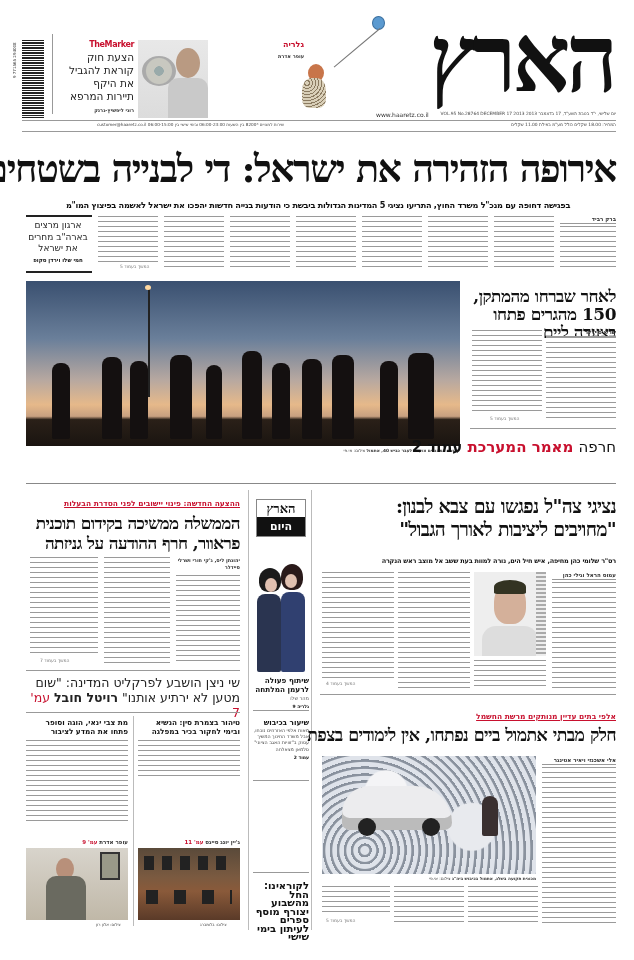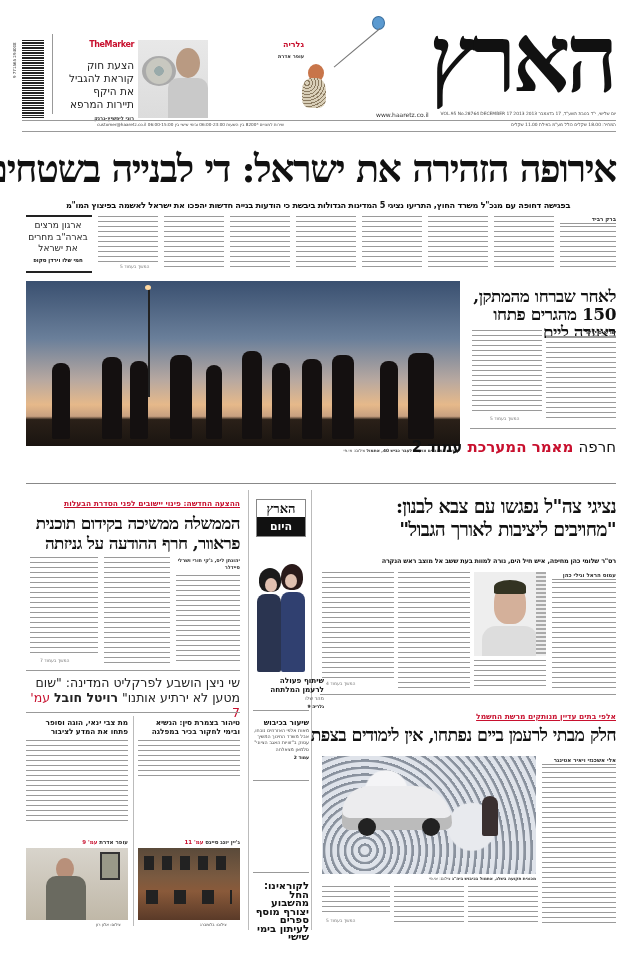--- a/index.html
+++ b/index.html
@@ -20,21 +20,21 @@
 </style>
 </head>
 <body>
 
 <div class="abs" style="left:22px;top:40px;width:22px;height:78px;background:repeating-linear-gradient(to bottom,#222 0 1px,#fff 1px 2px,#222 2px 4px,#fff 4px 5px);"></div>
 <div class="abs" style="left:12px;top:78px;font-size:4px;transform:rotate(-90deg);transform-origin:left top;color:#333;white-space:nowrap">9 771565 294008</div>
 <div class="abs" style="left:52px;top:34px;width:1px;height:80px;background:#999"></div>
 
 <div class="abs rtl" style="left:64px;top:40px;width:70px">
   <div style="color:#c8102e;font-weight:800;font-size:8px;letter-spacing:-0.4px;direction:ltr;text-align:right">TheMarker</div>
-  <div style="font-size:10.5px;line-height:13px;margin-top:10px;color:#222">הצעת חוק קוראת להגביל את היקף תיירות המרפא</div>
+  <div style="font-size:10.5px;line-height:13px;margin-top:2px;color:#222">הצעת חוק קוראת להגביל את היקף תיירות המרפא</div>
   <div style="font-size:5px;font-weight:700;margin-top:4px;color:#333">רוני ליפשיץ-גרנק</div>
 </div>
 
 <div class="abs photo" style="left:138px;top:40px;width:70px;height:78px;background:linear-gradient(#e8e8e8,#dcdcdc)">
   <div class="abs" style="left:4px;top:16px;width:34px;height:30px;border-radius:50%;background:radial-gradient(circle,#9aa 0 20%,#c8c8c0 22% 55%,#aaa 60%)"></div>
   <div class="abs" style="left:38px;top:8px;width:24px;height:30px;border-radius:50%;background:#b99a82"></div>
   <div class="abs" style="left:30px;top:38px;width:40px;height:40px;background:#c9c9c9;border-radius:10px 10px 0 0"></div>
 </div>
 
 <div class="abs rtl" style="left:222px;top:40px;width:82px">
@@ -166,21 +166,21 @@
     <div style="background:#111;color:#fff;text-align:center;font-size:11px;font-weight:700;height:19px;line-height:19px">היום</div>
   </div>
   <div class="abs photo" style="left:8px;top:70px;width:50px;height:112px">
     <div class="abs" style="left:2px;top:8px;width:22px;height:24px;border-radius:50% 50% 40% 40%;background:#1a1a1a"></div>
     <div class="abs" style="left:24px;top:4px;width:22px;height:26px;border-radius:50% 50% 40% 40%;background:#2a1a1a"></div>
     <div class="abs" style="left:8px;top:18px;width:12px;height:14px;border-radius:50%;background:#e0c0b0"></div>
     <div class="abs" style="left:28px;top:14px;width:12px;height:14px;border-radius:50%;background:#e0c0b0"></div>
     <div class="abs" style="left:0;top:34px;width:24px;height:78px;background:#2a3450;border-radius:8px 8px 2px 2px"></div>
     <div class="abs" style="left:24px;top:32px;width:24px;height:80px;background:#304070;border-radius:8px 8px 2px 2px"></div>
   </div>
-  <div class="abs rtl" style="left:19px;top:186px;width:56px">
+  <div class="abs rtl" style="left:4px;top:186px;width:56px">
     <div style="font-size:7.3px;font-weight:700;line-height:9px">שיתוף פעולה לרעמן המלתחה</div>
     <div style="font-size:5px;color:#555;margin-top:1px">מהר שלו</div>
     <div style="font-size:4.5px;font-weight:700;margin-top:3px">גלריה 9</div>
   </div>
   <div class="abs hr" style="left:4px;top:220px;width:56px"></div>
   <div class="abs rtl" style="left:4px;top:228px;width:56px">
     <div style="font-size:7.3px;font-weight:700;line-height:9px">שיעור בכיבוש</div>
     <div style="font-size:4.8px;color:#444;line-height:6.2px;margin-top:1px">מאות אלפי האזרחים נוכחו, אבל משרד החינוך המשיך עסוק ב"זוויות האגב הציוני"</div>
     <div style="font-size:4.8px;color:#444">סלמאן מצאלחה</div>
     <div style="font-size:4.5px;font-weight:700;margin-top:3px">עמוד 2</div>
@@ -205,21 +205,21 @@
   <div class="abs" style="left:8px;top:54px;width:56px;height:30px;background:#ddd;border-radius:14px 14px 0 0"></div>
   <div class="abs" style="left:62px;top:0;width:10px;height:84px;background:repeating-linear-gradient(#aaa 0 2px,#eee 2px 4px)"></div>
 </div>
 <div class="abs fill" style="left:474px;top:660px;width:72px;height:28px"></div>
 <div class="abs fill" style="left:398px;top:572px;width:72px;height:116px"></div>
 <div class="abs fill" style="left:322px;top:572px;width:72px;height:108px"></div>
 <div class="abs cont" style="left:326px;top:681px">המשך בעמוד 4</div>
 <div class="abs hr" style="left:320px;top:694px;width:296px"></div>
 
 <div class="abs rtl red" style="left:320px;top:712px;width:296px;font-size:7.5px;font-weight:700;text-decoration:underline">אלפי בתים עדיין מנותקים מרשת החשמל</div>
-<div class="abs rtl headline" style="left:320px;top:727px;width:296px;font-size:17.5px;letter-spacing:-0.6px;white-space:nowrap">חלק מבתי לרעמן ביים נפתחו, אין לימודים בצפת</div>
+<div class="abs rtl headline" style="left:320px;top:727px;width:296px;font-size:17.5px;letter-spacing:-0.6px;white-space:nowrap">חלק מבתי אתמול ביים נפתחו, אין לימודים בצפת</div>
 <div class="abs photo" style="left:322px;top:756px;width:214px;height:118px;background:radial-gradient(circle at 30% 30%,#f4f4f6 0 12%,transparent 13%),radial-gradient(circle at 70% 60%,#e8eaee 0 14%,transparent 15%),repeating-radial-gradient(circle at 20% 80%,#dfe3ea 0 4px,#8a929e 5px 7px),#c8ccd4">
   <div class="abs" style="left:20px;top:30px;width:110px;height:44px;border-radius:30px 40px 8px 8px;background:#ececee;box-shadow:inset 0 -12px 0 #bbb"></div>
   <div class="abs" style="left:36px;top:62px;width:18px;height:18px;border-radius:50%;background:#222"></div>
   <div class="abs" style="left:100px;top:62px;width:18px;height:18px;border-radius:50%;background:#222"></div>
   <div class="abs" style="left:160px;top:40px;width:16px;height:40px;background:#3a3030;border-radius:8px 8px 2px 2px"></div>
 </div>
 <div class="abs rtl" style="left:322px;top:876px;width:214px;font-size:4.3px;color:#333;white-space:nowrap">
   <span style="font-weight:700">מכונית תקועה בשלג, אתמול בכיבוש ביה"ג</span> <span>צילום: אי.פי</span>
 </div>
 <div class="abs rtl byline" style="left:542px;top:757px;width:74px;border-bottom:1px solid #999;padding-bottom:1px">אלי אשכנזי ויאיר אטינגר</div>

